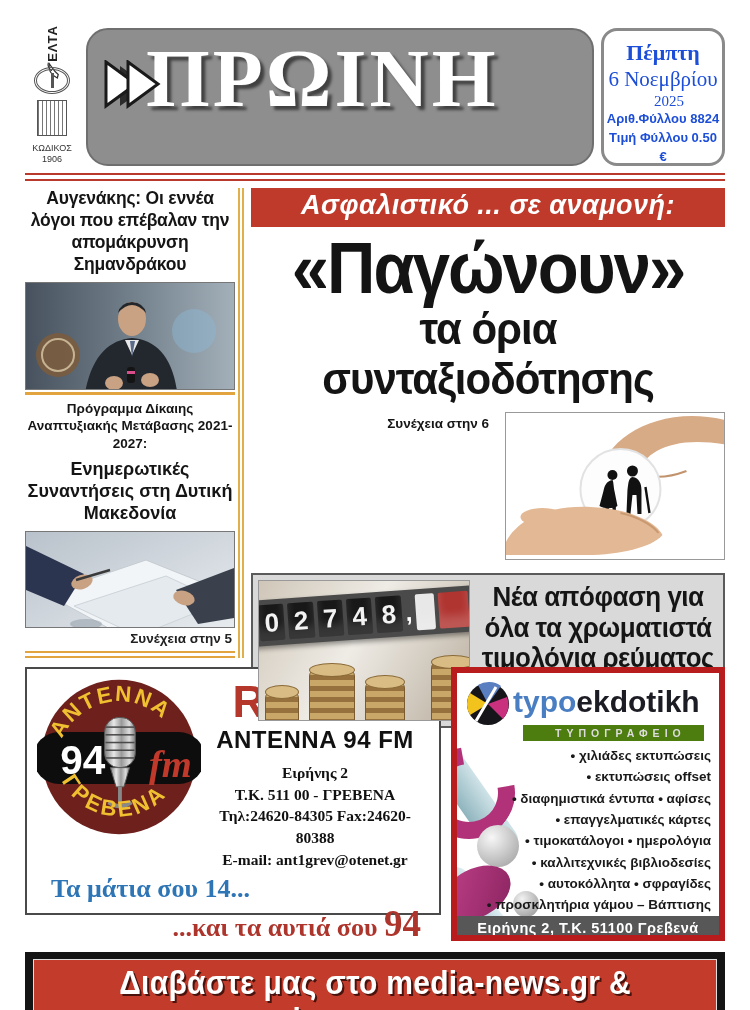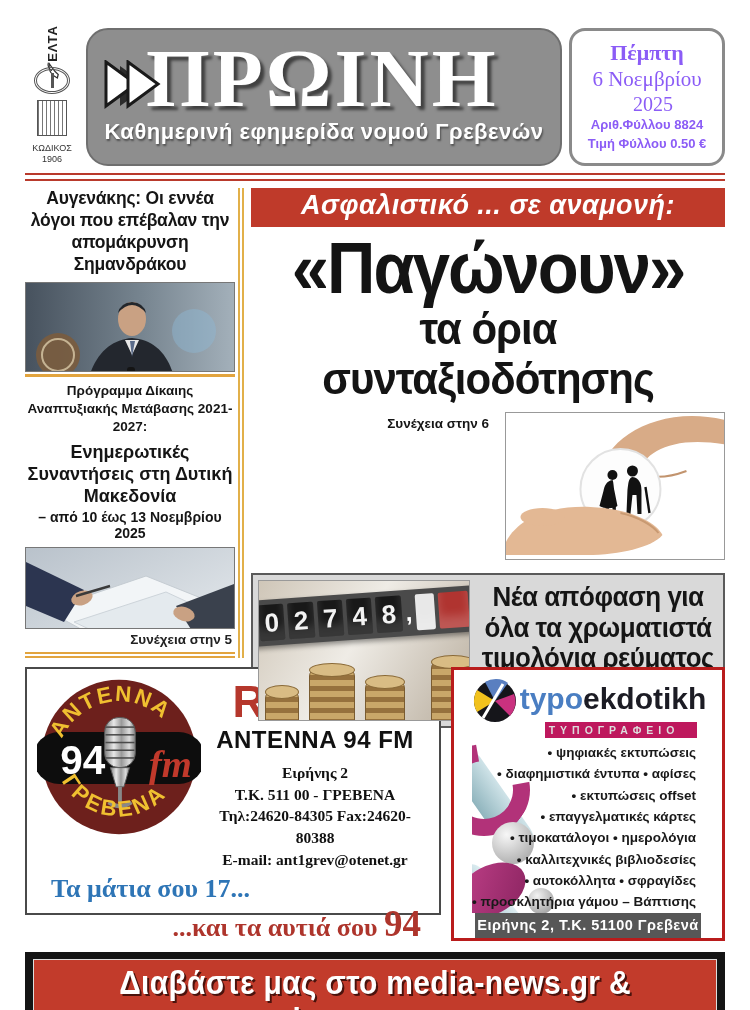--- a/index.html
+++ b/index.html
@@ -17,24 +17,24 @@
   .stamp-oval::after { content:""; position:absolute; left:46%; top:3px; bottom:3px; width:3px; background:#555; }
   .stamp-rect { width:30px; height:36px; border:1px solid #555;
     background:repeating-linear-gradient(90deg,#777 0 1px,#fff 1px 4px); }
   .kodikos { font-size:9px; color:#333; text-align:center; line-height:1.3; }
 
   .masthead-box { flex:1; background:#8e8e8e; border:2px solid #6f6f6f; border-radius:22px; position:relative; overflow:hidden; }
   .mast-arrow { position:absolute; left:16px; top:30px; width:66px; height:52px; }
   .masthead-title { font-family:"Liberation Serif", serif; font-weight:bold; font-size:82px; line-height:0.95; color:#fff; text-align:left; padding:10px 4px 0 58px; letter-spacing:3px; text-shadow:4px 4px 3px rgba(0,0,0,0.55); }
   .masthead-sub { font-size:22px; font-weight:bold; color:#fff; text-align:center; margin-top:1px; text-shadow:1px 2px 2px rgba(0,0,0,0.45); letter-spacing:0.5px; }
 
-  .datebox { width:156px; border:3px solid #8a8a8a; border-radius:16px; text-align:center; padding-top:9px; font-family:"Liberation Serif", serif; color:#8b5cf6; }
+  .datebox { width:124px; border:3px solid #8a8a8a; border-radius:16px; text-align:center; padding-top:9px; font-family:"Liberation Serif", serif; color:#1d4ed8; }
   .db-day  { font-size:22px; font-weight:bold; }
   .db-date { font-size:21px; line-height:1.25; }
-  .db-year { font-size:20px; line-height:1.2;padding-left:12px; }
+  .db-year { font-size:15px; line-height:1.2;padding-left:12px; }
   .db-issue,.db-price { font-family:"Liberation Sans", sans-serif; font-size:13px; font-weight:bold; line-height:1.45; }
 
   .rule-red { margin-top:7px; height:8px; border-top:2px solid #b93a2c; border-bottom:2px solid #b93a2c; }
 
   
   .content { display:flex; margin-top:7px; height:470px; }
   .left-col { width:210px; display:flex; flex-direction:column; }
   .vsep { width:9px; margin:0 1px; background:linear-gradient(90deg,transparent 0 2px,#e2b04a 2px 4px,transparent 4px 6px,#e2b04a 6px 8px,transparent 8px); }
   .main-col { flex:1; padding-left:5px; display:flex; flex-direction:column; }
 
@@ -81,27 +81,27 @@
   .radio-top { display:flex; align-items:flex-start; }
   .radio-logo { width:164px; height:164px; flex:none; }
   .radio-right { flex:1; text-align:center; padding-top:4px; }
   .radio-title { font-size:45px; font-weight:800; color:#b5372c; letter-spacing:4px; line-height:1; }
   .radio-sub { font-size:24px; font-weight:800; color:#111; letter-spacing:0.5px; margin-top:2px; }
   .radio-addr { font-family:"Liberation Serif", serif; font-weight:bold; font-size:15.5px; line-height:1.4; margin-top:8px; color:#111; }
   .tag1 { font-family:"Liberation Serif", serif; font-weight:bold; font-size:26px; color:#2e75b6; margin:4px 0 0 14px; }
   .tag2 { font-family:"Liberation Serif", serif; font-weight:bold; font-size:26px; color:#ae352c; text-align:right; margin:0 8px 0 0; line-height:1.1; }
   .tag2-num { font-size:37px; }
 
-  .typo-ad { flex:1; border:3px solid #b91c1c; height:274px; display:flex; flex-direction:column; position:relative; overflow:hidden; background:#fff;align-items:center; }
+  .typo-ad { flex:1; border:6px solid #b91c1c; height:274px; display:flex; flex-direction:column; position:relative; overflow:hidden; background:#fff; }
   .typo-logo-row { display:flex; align-items:flex-start; padding:8px 6px 0 8px; position:relative; z-index:2; }
   .typo-icon { width:46px; height:46px; flex:none; }
   .typo-word { font-size:30px; font-weight:800; letter-spacing:0; line-height:1; margin:6px 0 0 2px; }
   .typo-word .p1 { color:#4a7ec2; }
   .typo-word .p2 { color:#1c1c24; }
-  .typo-grafeio { position:relative; z-index:2; background:#be185d; color:#ddd; font-size:10.5px; font-weight:bold; letter-spacing:5px; padding:2px 18px 2px 4px; width:fit-content; margin:-2px 0 0 66px; }
+  .typo-grafeio { position:relative; z-index:2; background:#4d7c0f; color:#ddd; font-size:10.5px; font-weight:bold; letter-spacing:5px; padding:2px 18px 2px 32px; width:fit-content; margin:-2px 0 0 66px; }
   .typo-body { flex:1; position:relative; }
   .typo-swirl { position:absolute; left:0; top:0; width:130px; height:100%; overflow:hidden; }
   .sw { position:absolute; }
   .sw1 { left:-34px; top:6px; width:92px; height:92px; border-radius:50%; border:17px solid #b23279; border-top-color:transparent; transform:rotate(35deg); }
   .sw2 { left:20px; top:84px; width:42px; height:42px; border-radius:50%; background:radial-gradient(circle at 35% 30%,#f7f7f7,#9a9a9a); }
   .sw3 { left:-40px; top:48px; width:120px; height:32px; border-radius:18px; background:linear-gradient(180deg,#cfe3e8,#8fb4bd); transform:rotate(55deg); }
   .sw4 { left:-18px; top:128px; width:74px; height:48px; border-radius:50%; background:linear-gradient(135deg,#c2418a,#8a2460); transform:rotate(-28deg); }
   .sw5 { left:56px; top:150px; width:26px; height:26px; border-radius:50%; background:radial-gradient(circle at 35% 30%,#f2f2f2,#8f8f8f); }
   .sw6 { left:-26px; top:150px; width:90px; height:28px; border-radius:16px; background:linear-gradient(180deg,#dfeef2,#9dbfc8); transform:rotate(50deg); }
   .typo-list { position:relative; z-index:1; text-align:right; font-size:13.5px; font-weight:bold; line-height:1.58; color:#191919; padding:4px 8px 0 0; }
@@ -136,21 +136,20 @@
       </div>
     </div>
 
     <div class="masthead-box">
       <svg class="mast-arrow" viewBox="0 0 66 52">
         <polygon points="16,6 44,26 16,46" fill="#2b2b2b"></polygon>
         <polygon points="2,2 32,24 2,46" fill="#fff" stroke="#1a1a1a" stroke-width="3"></polygon>
         <polygon points="24,2 54,24 24,46" fill="#fff" stroke="#1a1a1a" stroke-width="3"></polygon>
       </svg>
       <div class="masthead-title">ΠΡΩΙΝΗ</div>
-      <div class="masthead-sub">Καθημερινή εφημερίδα νομού Γρεβενών</div>
     </div>
 
     <div class="datebox">
       <div class="db-day">Πέμπτη</div>
       <div class="db-date">6 Νοεμβρίου</div>
       <div class="db-year">2025</div>
       <div class="db-issue">Αριθ.Φύλλου 8824</div>
       <div class="db-price">Τιμή Φύλλου 0.50 €</div>
     </div>
   </div>
@@ -182,21 +181,20 @@
           <ellipse cx="88" cy="100" rx="9" ry="7" fill="#c9a183"></ellipse>
           <ellipse cx="124" cy="97" rx="9" ry="7" fill="#c9a183"></ellipse>
           <rect x="101" y="84" width="8" height="16" rx="3" fill="#141414"></rect>
           <rect x="101" y="88" width="8" height="3" fill="#d84d8a"></rect>
         </svg>
       </div>
       <div class="div-single"></div>
 
       <div class="a2-kicker">Πρόγραμμα Δίκαιης Αναπτυξιακής Μετάβασης 2021-2027:</div>
       <div class="a2-headline">Ενημερωτικές Συναντήσεις στη Δυτική Μακεδονία</div>
-      <div class="a2-sub">– από 10 έως 13 Νοεμβρίου 2025</div>
       <div class="photo-frame">
         <svg viewBox="0 0 208 104" width="208" height="104">
           <defs>
             <linearGradient id="bg2" x1="0" y1="0" x2="1" y2="1">
               <stop offset="0" stop-color="#b9c2cb"></stop>
                 <stop offset="1" stop-color="#e9edf0"></stop>
             </linearGradient>
           </defs>
           <rect width="208" height="104" fill="url(#bg2)"></rect>
           <polygon points="20,62 120,28 190,56 86,98" fill="#f2f5f7" stroke="#c5ccd2"></polygon>
@@ -315,21 +313,21 @@
           <div class="radio-title">RADIO</div>
           <div class="radio-sub">ANTENNA 94 FM</div>
           <div class="radio-addr">
             <div>Ειρήνης 2</div>
             <div>Τ.Κ. 511 00 - ΓΡΕΒΕΝΑ</div>
             <div>Τηλ:24620-84305   Fax:24620-80388</div>
             <div>E-mail: ant1grev@otenet.gr</div>
           </div>
         </div>
       </div>
-      <div class="tag1">Τα μάτια σου 17...</div>
+      <div class="tag1">Τα μάτια σου 14...</div>
       <div class="tag2"><span>...και τα αυτιά σου </span><span class="tag2-num">94</span></div>
     </div>
 
     <div class="typo-ad">
       <div class="typo-logo-row">
         <svg class="typo-icon" viewBox="0 0 46 46">
           <circle cx="23" cy="23" r="21" fill="#15151a"></circle>
           <path d="M23,23 L5,12 A21,21 0 0 0 5,34 Z" fill="#f2c21d"></path>
           <path d="M23,23 L36,5 A21,21 0 0 0 13,4 Z" fill="#5a7fc0"></path>
           <path d="M23,23 L42,16 A21,21 0 0 1 38,38 Z" fill="#c9317f"></path>
@@ -341,23 +339,23 @@
       <div class="typo-body">
         <div class="typo-swirl">
           <div class="sw sw3"></div>
             <div class="sw sw1"></div>
             <div class="sw sw2"></div>
           <div class="sw sw6"></div>
             <div class="sw sw4"></div>
             <div class="sw sw5"></div>
         </div>
         <div class="typo-list">
-          <div>ψηφιακές εκτυπώσεις</div>
+          <div>χιλιάδες εκτυπώσεις</div>
+          <div>εκτυπώσεις offset</div>
           <div>διαφημιστικά έντυπα • αφίσες</div>
-          <div>εκτυπώσεις offset</div>
           <div>επαγγελματικές κάρτες</div>
           <div>τιμοκατάλογοι • ημερολόγια</div>
           <div>καλλιτεχνικές βιβλιοδεσίες</div>
           <div>αυτοκόλλητα • σφραγίδες</div>
           <div>προσκλητήρια γάμου – Βάπτισης</div>
         </div>
       </div>
       <div class="typo-footer">
         <div class="tf1">Ειρήνης 2, Τ.Κ. 51100 Γρεβενά</div>
 

